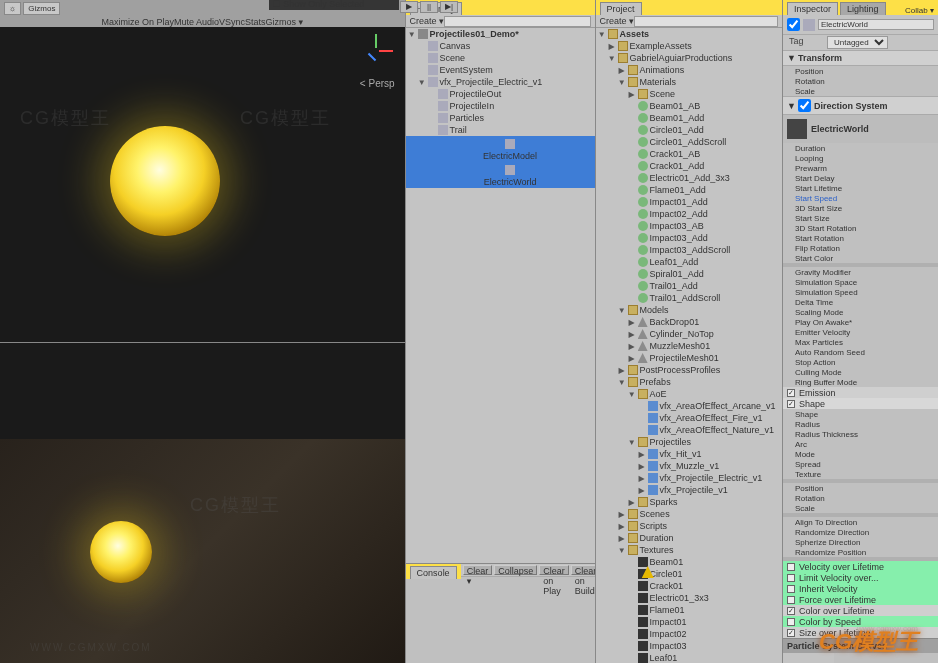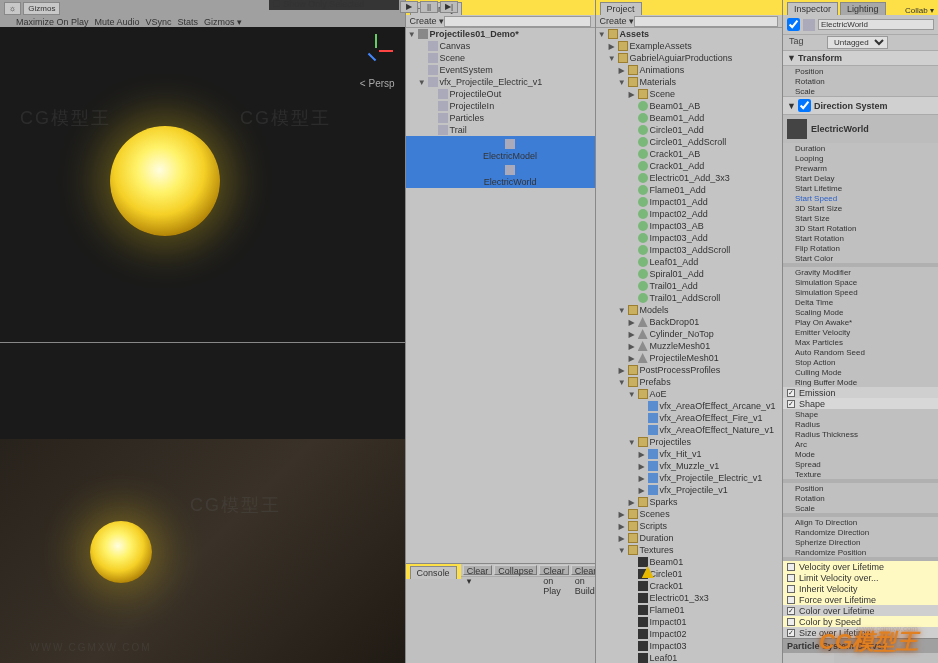--- a/index.html
+++ b/index.html
@@ -26,21 +26,21 @@
 .gizmo-widget .axis-z { position: absolute; left: 10px; top: 22px; width: 10px; height: 2px; background: #48f; transform: rotate(45deg); }
 .persp-label { position: absolute; right: 10px; top: 62px; color: #aaa; font-size: 10px; }
 .watermark { position: absolute; color: #555; font-size: 18px; letter-spacing: 2px; opacity: 0.3; }
 
 
 .particle-panel { position: absolute; right: 6px; bottom: 6px; top: auto; width: 130px; background: #353535; color: #ccc; font-size: 8px; }
 .particle-panel .pp-chk { padding: 1px 4px; }
 
 
 .game-view { flex: 1; background: #1a1a1a; position: relative; }
-.game-toolbar { height: 11px; background: #a0a0a0; display: flex; align-items: center; gap: 6px; padding: 0 16px; font-size: 8px; justify-content: flex-start; }
+.game-toolbar { height: 11px; background: #a0a0a0; display: flex; align-items: center; padding: 0 4px; font-size: 8px; justify-content: center; }
 .floor { position: absolute; left: 0; right: 0; bottom: 0; top: 30%; background: linear-gradient(135deg, #28221c 0%, #3a3228 50%, #201a14 100%); }
 
 
 .top-play { position: absolute; left: 400px; top: 1px; display: flex; gap: 2px; }
 .top-play .pbtn { width: 18px; height: 12px; background: #bcbcbc; border: 1px solid #888; font-size: 8px; text-align: center; line-height: 10px; }
 
 
 .panel-tab-bar { height: 15px; background: #fde047; display: flex; align-items: end; padding: 0 4px; gap: 2px; }
 .panel-tab { background: #c4c4c4; padding: 1px 6px; font-size: 9px; border: 1px solid #888; border-bottom: none; }
 .panel-tab.inactive { background: #a8a8a8; }
@@ -75,21 +75,21 @@
 
 .insp-header { background: #c4c4c4; padding: 3px 4px; display: flex; align-items: center; gap: 3px; border-bottom: 1px solid #aaa; }
 .insp-header .cube { width: 12px; height: 12px; background: #aab; }
 .insp-row { display: flex; padding: 1px 6px; font-size: 8px; gap: 4px; background: #c4c4c4; }
 .insp-row .lbl { width: 34px; color: #444; }
 .comp-header { background: #d0d0d0; padding: 2px 4px; font-size: 9px; font-weight: bold; border-top: 1px solid #aaa; border-bottom: 1px solid #aaa; display: flex; align-items: center; gap: 3px; }
 .comp-header .fold { width: 8px; }
 .comp-sub { background: #bcbcbc; padding: 4px; }
 .insp-prop { padding: 0.5px 12px; font-size: 8px; color: #333; }
 .insp-prop.blue { color: #2a5fc8; }
-.insp-module { display: flex; align-items: center; gap: 4px; padding: 0.5px 4px; font-size: 8px; background: #fef9c3; }
+.insp-module { display: flex; align-items: center; gap: 4px; padding: 0.5px 4px; font-size: 8px; background: #86efac; }
 .insp-module .chk { width: 8px; height: 8px; border: 1px solid #666; background: #eee; display: inline-flex; align-items: center; justify-content: center; font-size: 7px; }
 .insp-module.on { background: #cfcfcf; }
 .insp-module.expanded { background: #d8d8d8; }
 .insp-spacer { height: 4px; background: #b0b0b0; }
 .curves-hdr { background: #a0a0a0; padding: 2px 4px; font-size: 9px; font-weight: bold; border-top: 1px solid #888; }
 
 
 .cg-logo { position: absolute; right: 20px; bottom: 6px; color: #e08020; font-size: 22px; font-weight: bold; font-style: italic; text-shadow: 0 0 6px #a04000; }
 .cg-url { position: absolute; right: 20px; bottom: 30px; color: #bbb; font-size: 8px; }
 

